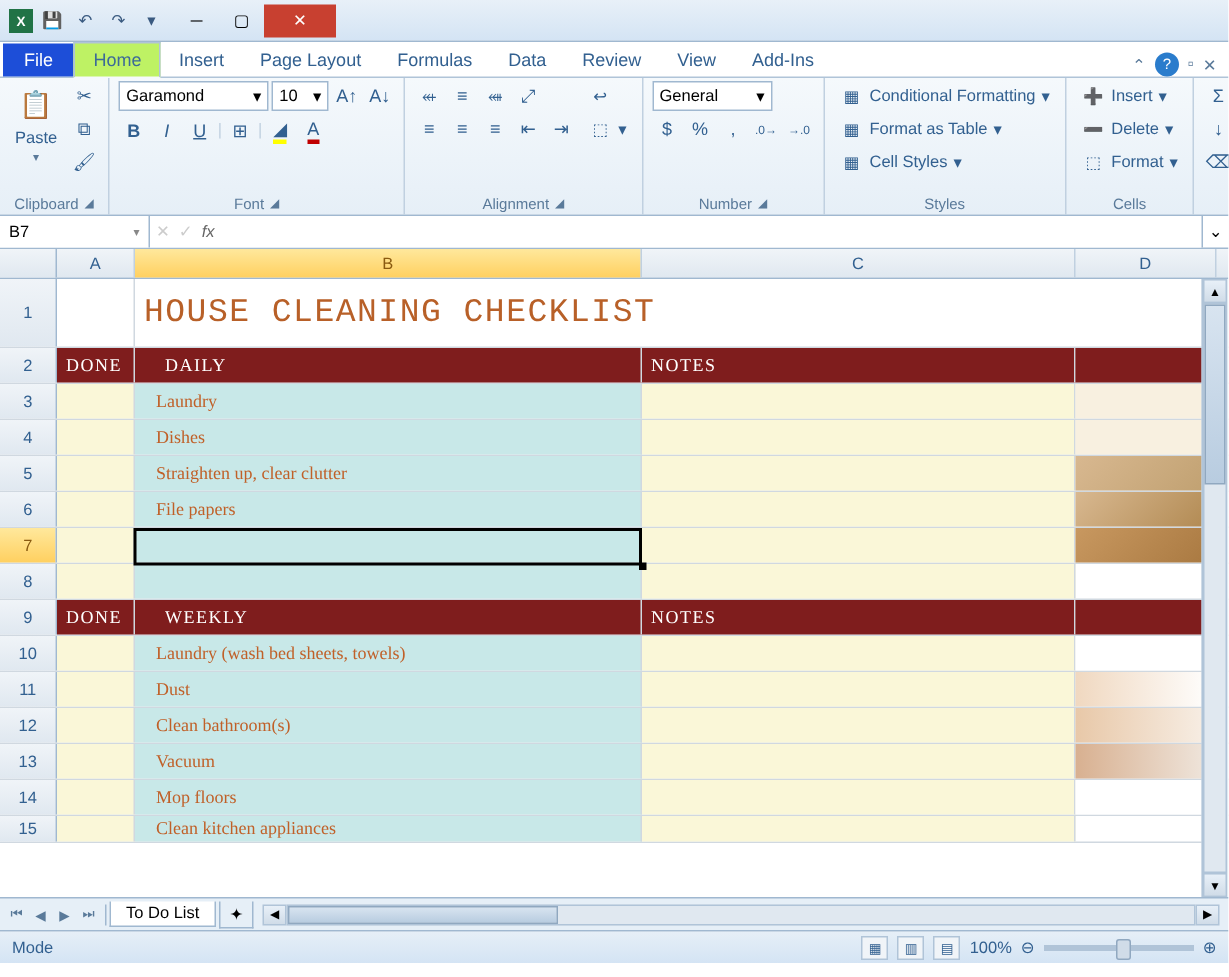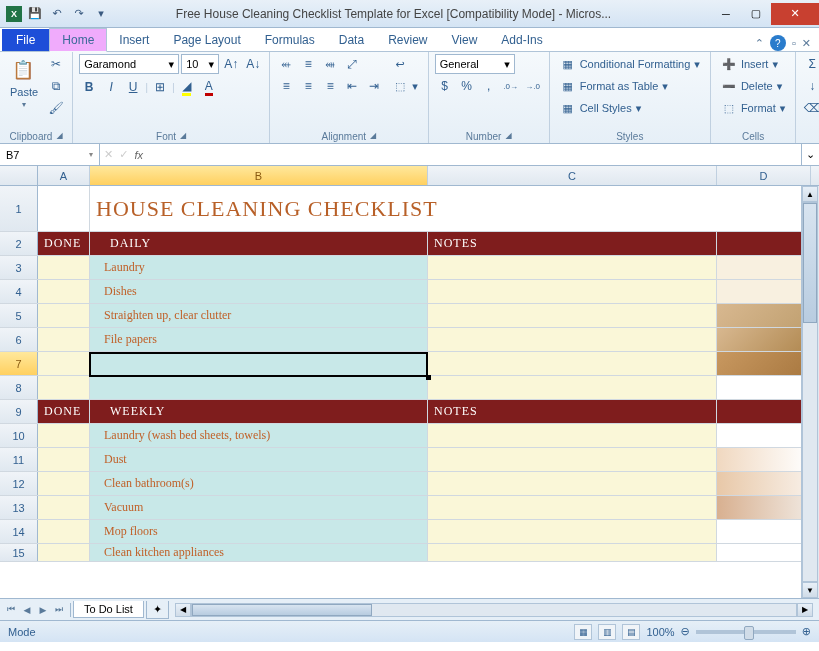--- a/index.html
+++ b/index.html
@@ -12,21 +12,21 @@
 .qat-btn { width: 18px; height: 18px; display: flex; align-items: center; justify-content: center; cursor: pointer; color: #3a5a80; }
 .title-text { flex: 1; text-align: center; color: #444; font-size: 12px; padding-right: 40px; }
 .winbtns { display: flex; }
 .winbtn { width: 30px; height: 22px; display: flex; align-items: center; justify-content: center; cursor: pointer; }
 .winbtn.close { background: #c84030; color: #fff; width: 48px; }
 
 
 .tabrow { height: 24px; background: #fff; display: flex; align-items: flex-end; border-bottom: 1px solid #b0c4d8; padding-left: 2px; }
 .filetab { background: #1d4ed8; color: #fff; padding: 4px 14px; font-size: 12px; cursor: pointer; }
 .tab { padding: 4px 12px; font-size: 12px; color: #326090; cursor: pointer; }
-.tab.active { background: #f0abfc; border: 1px solid #b0c4d8; border-bottom: 1px solid #f5f9fc; margin-bottom: -1px; color: #3c6a98; }
+.tab.active { background: #bef264; border: 1px solid #b0c4d8; border-bottom: 1px solid #f5f9fc; margin-bottom: -1px; color: #3c6a98; }
 .tabrow-right { margin-left: auto; display: flex; gap: 6px; padding-right: 8px; align-items: center; }
 .help-icn { width: 16px; height: 16px; background: #2a7ccc; border-radius: 50%; color: #fff; display: flex; align-items: center; justify-content: center; font-size: 10px; }
 
 
 .ribbon { height: 92px; background: linear-gradient(#f5f9fc,#e6eff7); border-bottom: 1px solid #a0b8d0; display: flex; }
 .rgroup { border-right: 1px solid #c0d0e0; padding: 2px 6px 0 6px; display: flex; flex-direction: column; }
 .rgroup-body { flex: 1; display: flex; align-items: flex-start; gap: 4px; }
 .rgroup-label { font-size: 10px; color: #5a7a9a; text-align: center; padding: 1px 0; display: flex; justify-content: center; gap: 4px; }
 .bigbtn { display: flex; flex-direction: column; align-items: center; gap: 2px; padding: 2px 4px; cursor: pointer; }
 .bigbtn .icn { width: 28px; height: 28px; display: flex; align-items: center; justify-content: center; font-size: 18px; }
@@ -53,21 +53,21 @@
 .colhdr { border-right: 1px solid #c0d0e0; display: flex; align-items: center; justify-content: center; font-size: 11px; color: #326090; cursor: pointer; }
 .colhdr.sel { background: linear-gradient(#ffe89c,#ffd060); color: #8a5a10; }
 .colA { width: 52px; } .colB { width: 338px; } .colC { width: 289px; } .colD { width: 94px; }
 .gridbody { position: relative; }
 .row { display: flex; border-bottom: 1px solid #d0d8e0; }
 .rowhdr { width: 38px; border-right: 1px solid #a0b8d0; background: linear-gradient(#f0f4f8,#e0e8f0); display: flex; align-items: center; justify-content: center; font-size: 11px; color: #326090; cursor: pointer; }
 .rowhdr.sel { background: linear-gradient(#ffe89c,#ffd060); color: #8a5a10; }
 .cell { border-right: 1px solid #d0d8e0; padding: 0 6px; display: flex; align-items: center; overflow: hidden; }
 .row1 { height: 46px; }
 .rowstd { height: 24px; }
-.title-cell { font-family: Liberation Serif, serif; font-size: 22px; color: #b86028; letter-spacing: 1px; }
+.title-cell { font-family: Liberation Mono, monospace; font-size: 22px; color: #b86028; letter-spacing: 1px; }
 .hdr-row .cell { background: #7f1d1d; color: #fff; font-family: Georgia, serif; font-size: 12px; letter-spacing: 1px; }
 .done-col { background: #faf7d8; }
 .task-col { background: #c8e8e8; }
 .notes-col { background: #faf7d8; }
 .task-text { font-family: Georgia, serif; color: #c06028; font-size: 12px; padding-left: 14px; }
 .img-col { background: #f8f0e0; position: relative; overflow: visible; }
 .sel-outline { position: absolute; border: 2px solid #000; pointer-events: none; }
 .sel-handle { position: absolute; width: 5px; height: 5px; background: #000; }
 
 
@@ -97,21 +97,20 @@
 <body>
 
 <div class="titlebar">
   <div class="qat">
     <div class="xicon">X</div>
     <div class="qat-btn">💾</div>
     <div class="qat-btn">↶</div>
     <div class="qat-btn">↷</div>
     <div class="qat-btn">▾</div>
   </div>
-  <div class="title-text">Free House Cleaning Checklist Template for Excel  [Compatibility Mode] - Micros...</div>
   <div class="winbtns">
     <div class="winbtn">─</div>
     <div class="winbtn">▢</div>
     <div class="winbtn close">✕</div>
   </div>
 </div>
 
 <div class="tabrow">
   <div class="filetab">File</div>
   <div class="tab active">Home</div>

